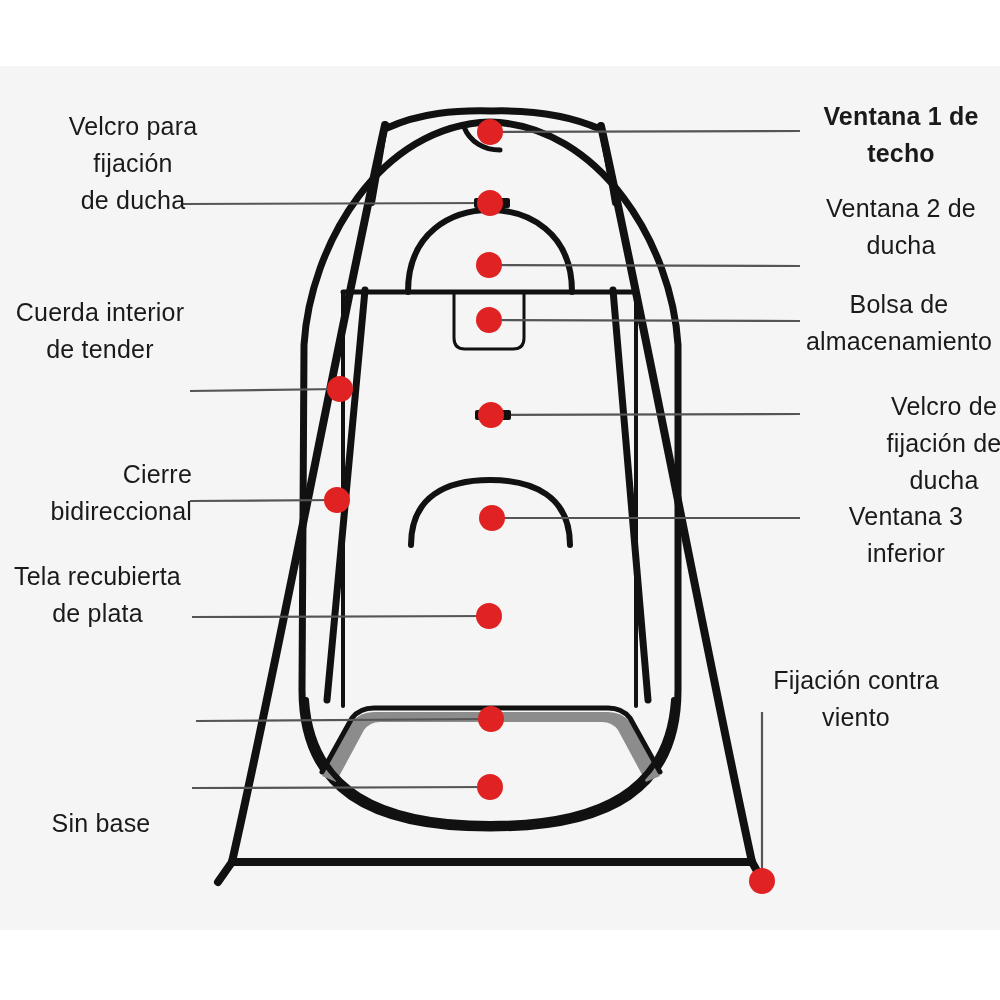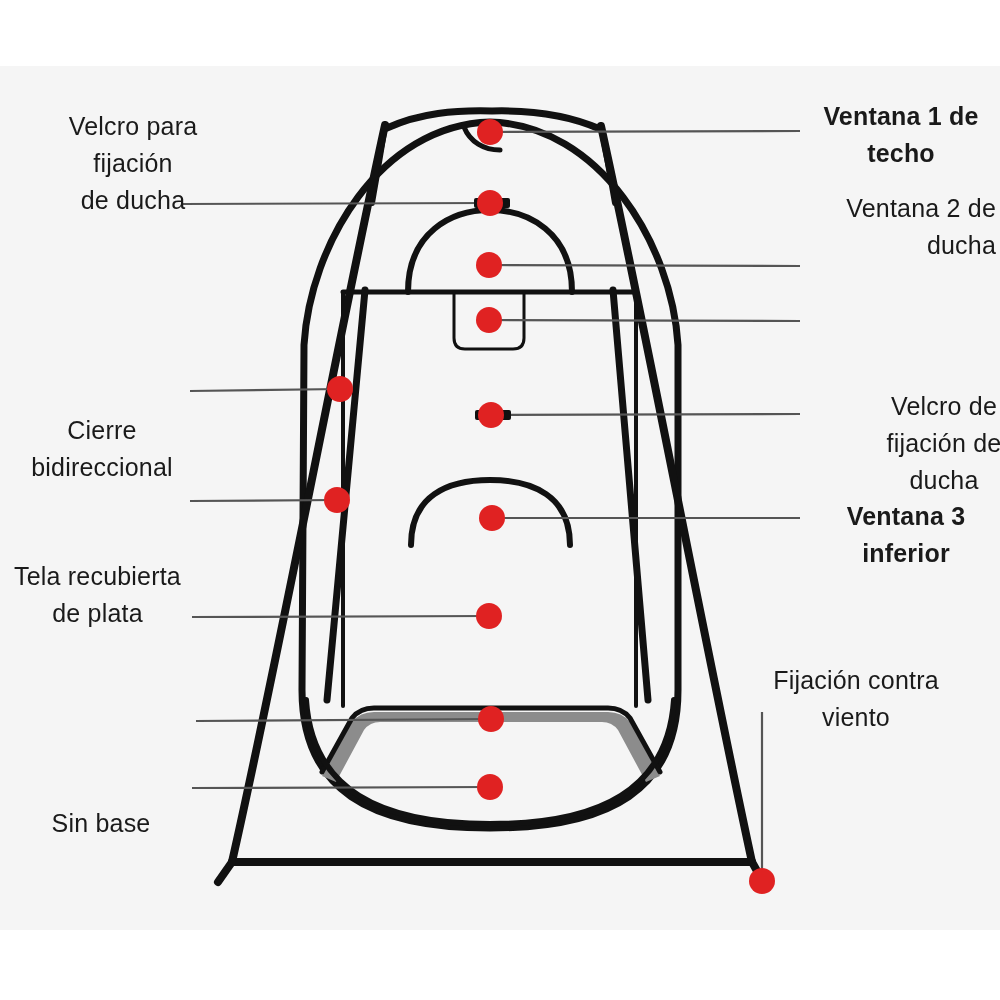--- a/index.html
+++ b/index.html
@@ -140,31 +140,35 @@
       <circle cx="489" cy="616" r="13" fill="#e02222"></circle>
       <circle cx="491" cy="719" r="13" fill="#e02222"></circle>
       <circle cx="490" cy="787" r="13" fill="#e02222"></circle>
       <circle cx="762" cy="881" r="13" fill="#e02222"></circle>
     </g>
   </svg>
 
   <div class="label left" style="left:18px; top:108px; width:230px;">Velcro para
 fijación
 de  ducha</div>
-  <div class="label left" style="left:12px; top:412px; width:180px;">Cierre
+  <div class="label left" style="left:0px;  top:294px; width:200px;">Cuerda interior
+de tender</div>
+  <div class="label left" style="left:12px; top:456px; width:180px;text-align:right;">Cierre
 bidireccional</div>
   <div class="label left" style="left:0px;  top:558px; width:195px;">Tela recubierta
 de plata</div>
   <div class="label left" style="left:26px; top:772px; width:150px;margin-top:33px;">Sin base</div>
 
   <div class="label right" style="left:806px; top:98px;  width:190px;font-weight:bold;">Ventana 1 de
 techo</div>
-  <div class="label right" style="left:806px; top:190px; width:190px;text-align:right;">Ventana 2 de
+  <div class="label right" style="left:806px; top:190px; width:190px;">Ventana 2 de
 ducha</div>
+  <div class="label right" style="left:798px; top:286px; width:202px;">Bolsa de
+almacenamiento</div>
   <div class="label right" style="left:856px; top:388px; width:176px;">Velcro de
 fijación de
 ducha</div>
-  <div class="label right" style="left:822px; top:498px; width:168px;font-weight:bold;">Ventana 3
+  <div class="label right" style="left:822px; top:498px; width:168px;">Ventana 3
 inferior</div>
   <div class="label right" style="left:756px; top:662px; width:200px;">Fijación contra
 viento</div>
 
 </div>
 
 </body></html>

